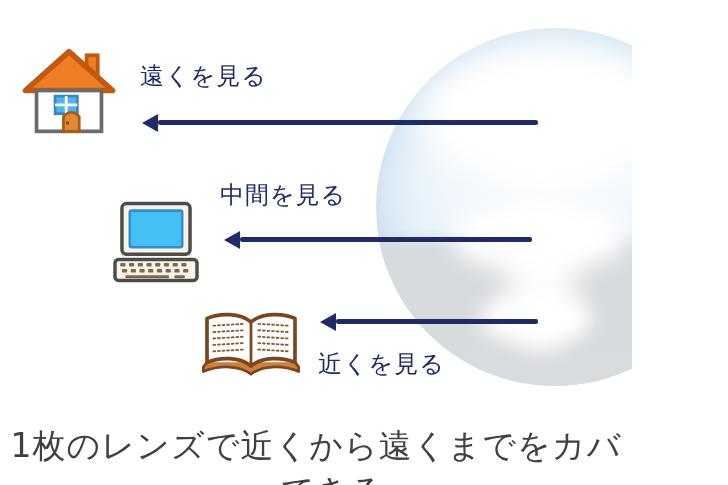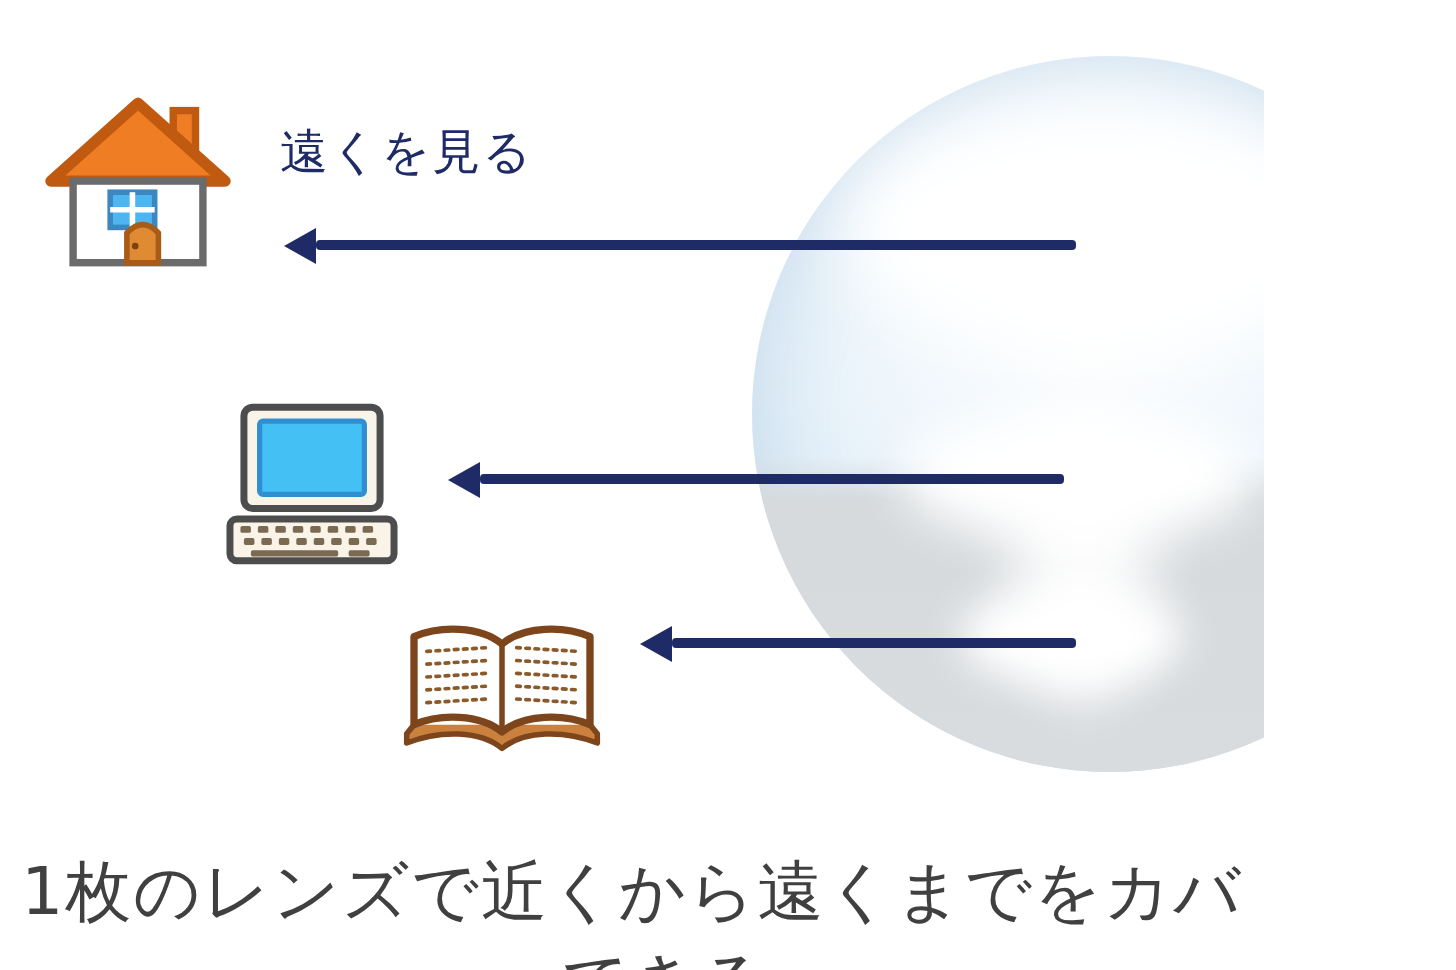--- a/index.html
+++ b/index.html
@@ -146,20 +146,21 @@
           <rect x="46" y="81" width="6" height="4" rx="1"></rect>
           <rect x="56" y="81" width="6" height="4" rx="1"></rect>
           <rect x="66" y="81" width="6" height="4" rx="1"></rect>
           <rect x="76" y="81" width="6" height="4" rx="1"></rect>
           <rect x="86" y="81" width="6" height="4" rx="1"></rect>
         <rect x="20" y="88" width="50" height="3.5" rx="1"></rect>
           <rect x="76" y="88" width="12" height="3.5" rx="1"></rect>
       </g>
     </svg>
   </div>
+  <div class="zone-label label-mid">中間を見る</div>
   <div class="arrow arrow-mid"></div>
 
   <div class="icon icon-book">
     <svg viewBox="0 0 120 84" aria-hidden="true">
       <path d="M12 62 L8 67 L8 72 C26 65 48 65 60 75 C72 65 94 65 112 72 L112 67 L108 62" fill="#c9813d" stroke="#7c451c" stroke-width="3" stroke-linejoin="round"></path>
       <path d="M60 18 C48 8 26 8 12 14 L12 62 C26 56 48 56 60 66 C72 56 94 56 108 62 L108 14 C94 8 72 8 60 18 Z" fill="#ffffff" stroke="#7c451c" stroke-width="4" stroke-linejoin="round"></path>
       <line x1="60" y1="18" x2="60" y2="66" stroke="#7c451c" stroke-width="3"></line>
       <g stroke="#8a5a2a" stroke-width="2" stroke-dasharray="2 3" stroke-linecap="round">
         <line x1="19" y1="22" x2="52" y2="20"></line>
         <line x1="19" y1="29" x2="52" y2="27"></line>
@@ -168,16 +169,17 @@
         <line x1="19" y1="50" x2="52" y2="48"></line>
         <line x1="68" y1="20" x2="101" y2="22"></line>
         <line x1="68" y1="27" x2="101" y2="29"></line>
         <line x1="68" y1="34" x2="101" y2="36"></line>
         <line x1="68" y1="41" x2="101" y2="43"></line>
         <line x1="68" y1="48" x2="101" y2="50"></line>
       </g>
     </svg>
   </div>
   <div class="arrow arrow-near"></div>
+  <div class="zone-label label-near">近くを見る</div>
 
   <div class="caption">1枚のレンズで近くから遠くまでをカバーできる</div>
 
 </div>
 
 </body></html>

